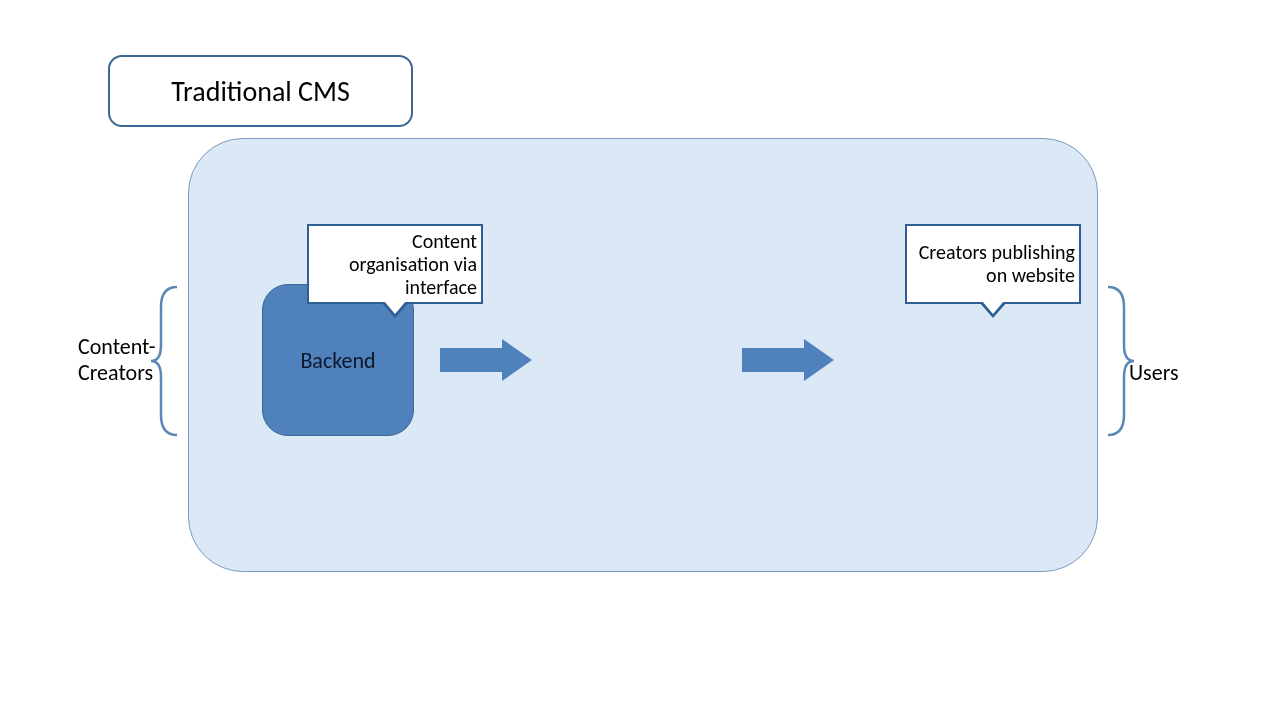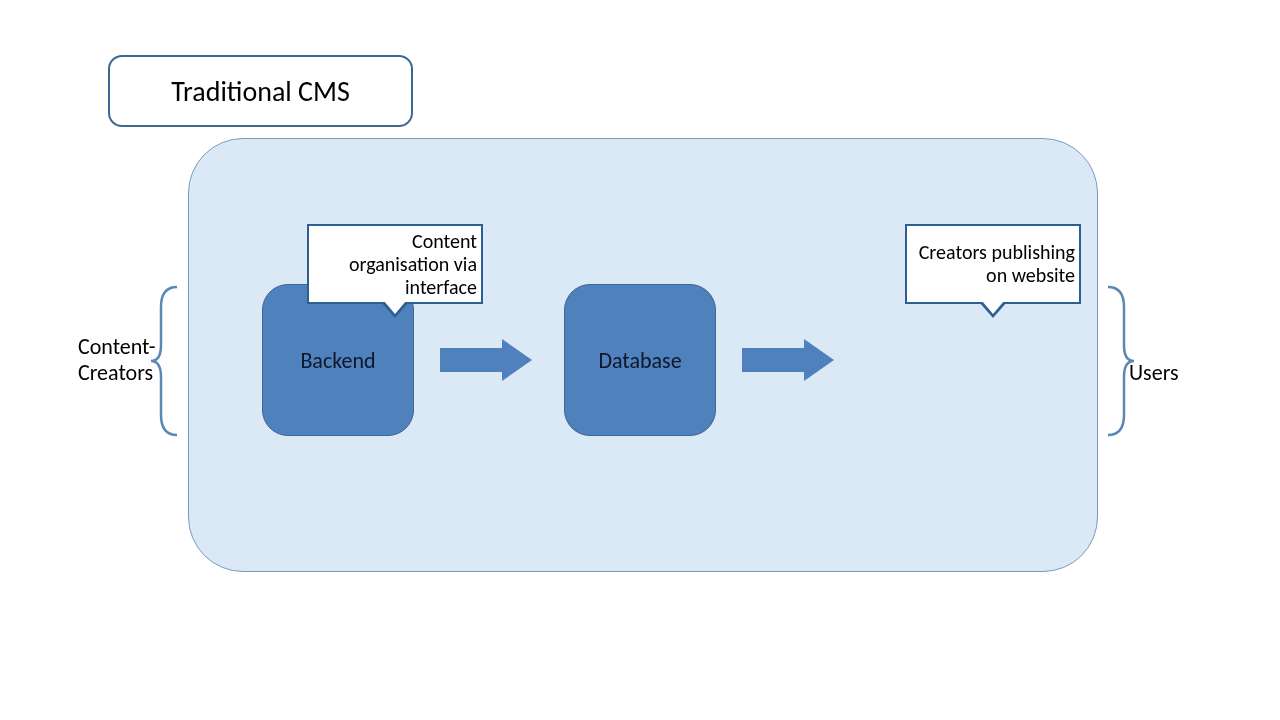--- a/index.html
+++ b/index.html
@@ -175,23 +175,20 @@
 
   <div class="callout" style="left:307px; top:224px;">
     <span>Content organisation via interface</span>
   </div>
 
   <div class="arrow" style="left:440px; top:339px;">
     <div class="shaft"></div>
       <div class="head"></div>
   </div>
 
-  <div class="node" style="left:564px; top:284px;">
-    <span>Database</span>
-  </div>
 
   <div class="arrow" style="left:742px; top:339px;">
     <div class="shaft"></div>
       <div class="head"></div>
   </div>
 
 
   <div class="callout" style="left:905px; top:224px;">
     <span>Creators publishing on website</span>
   </div>

